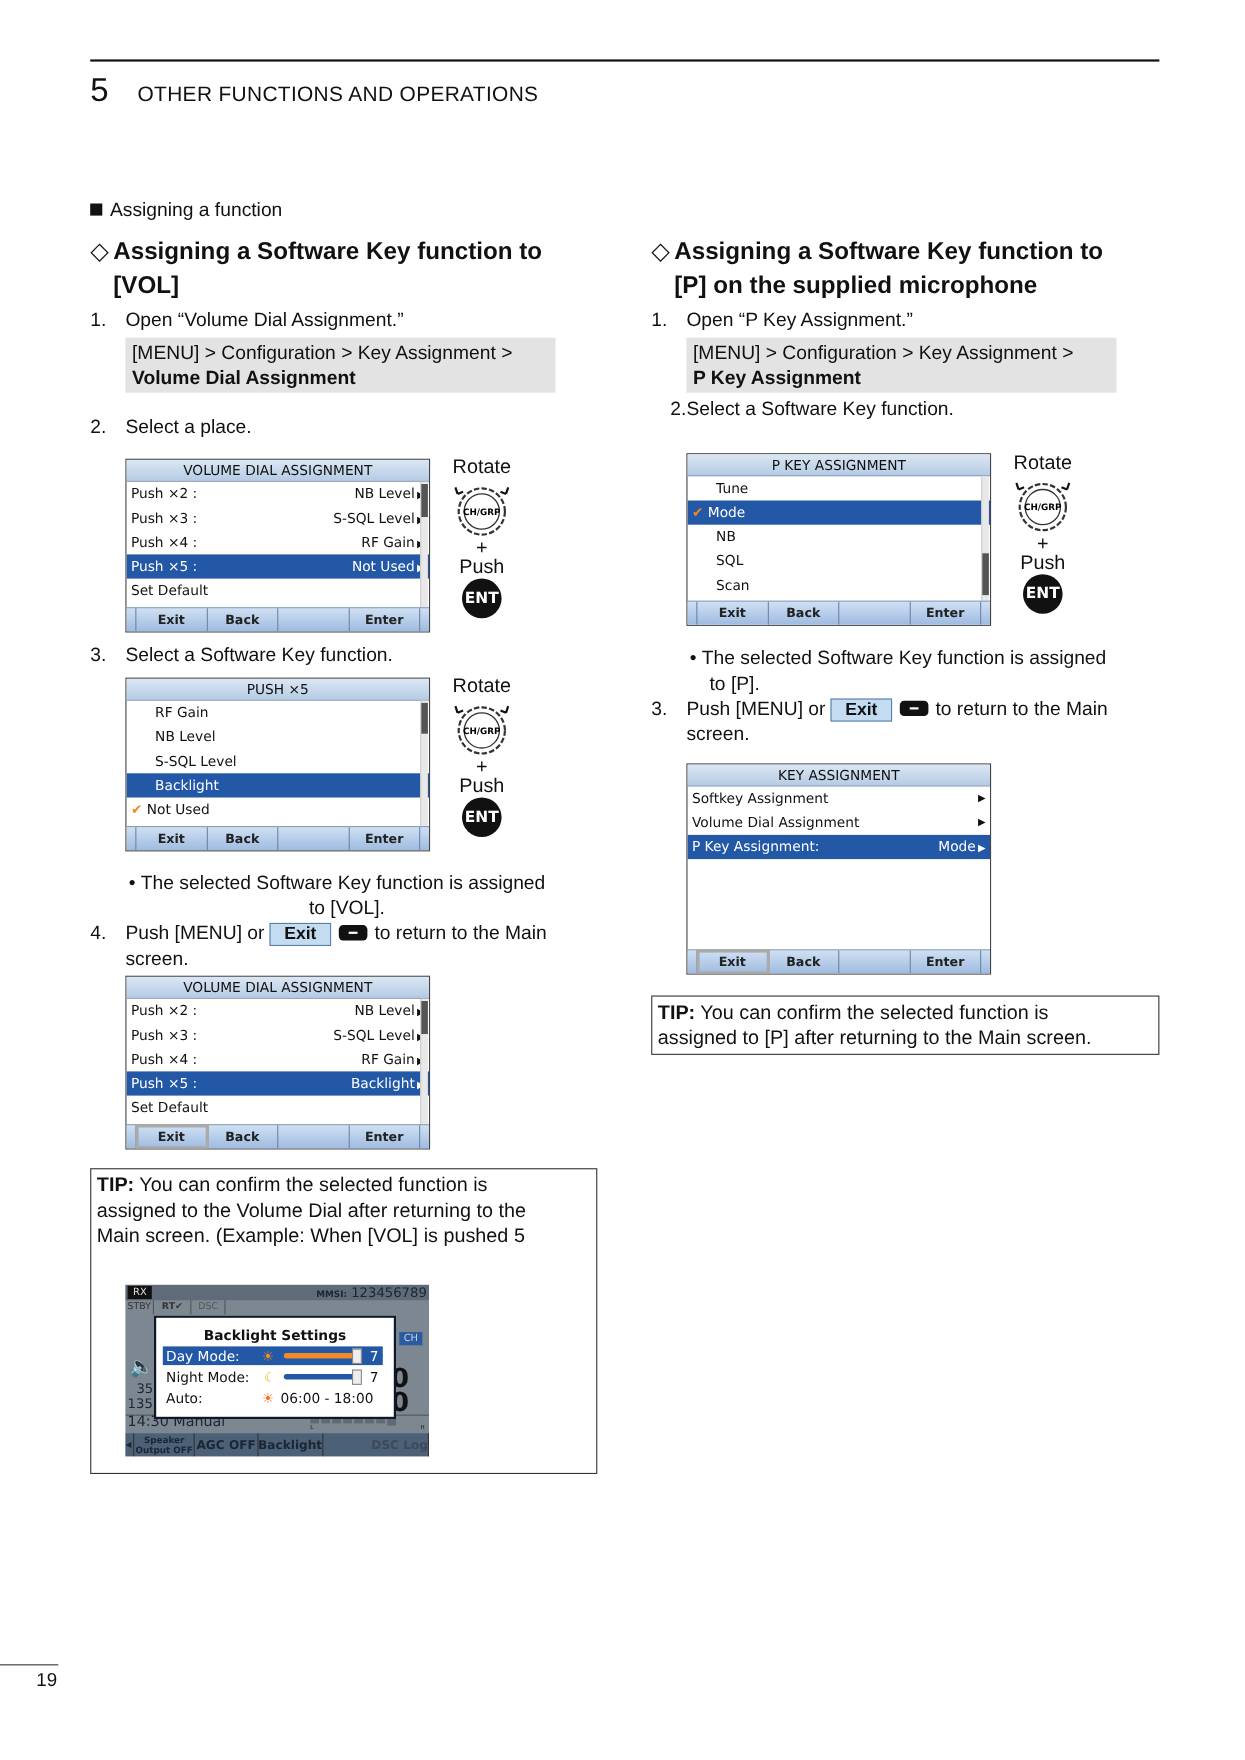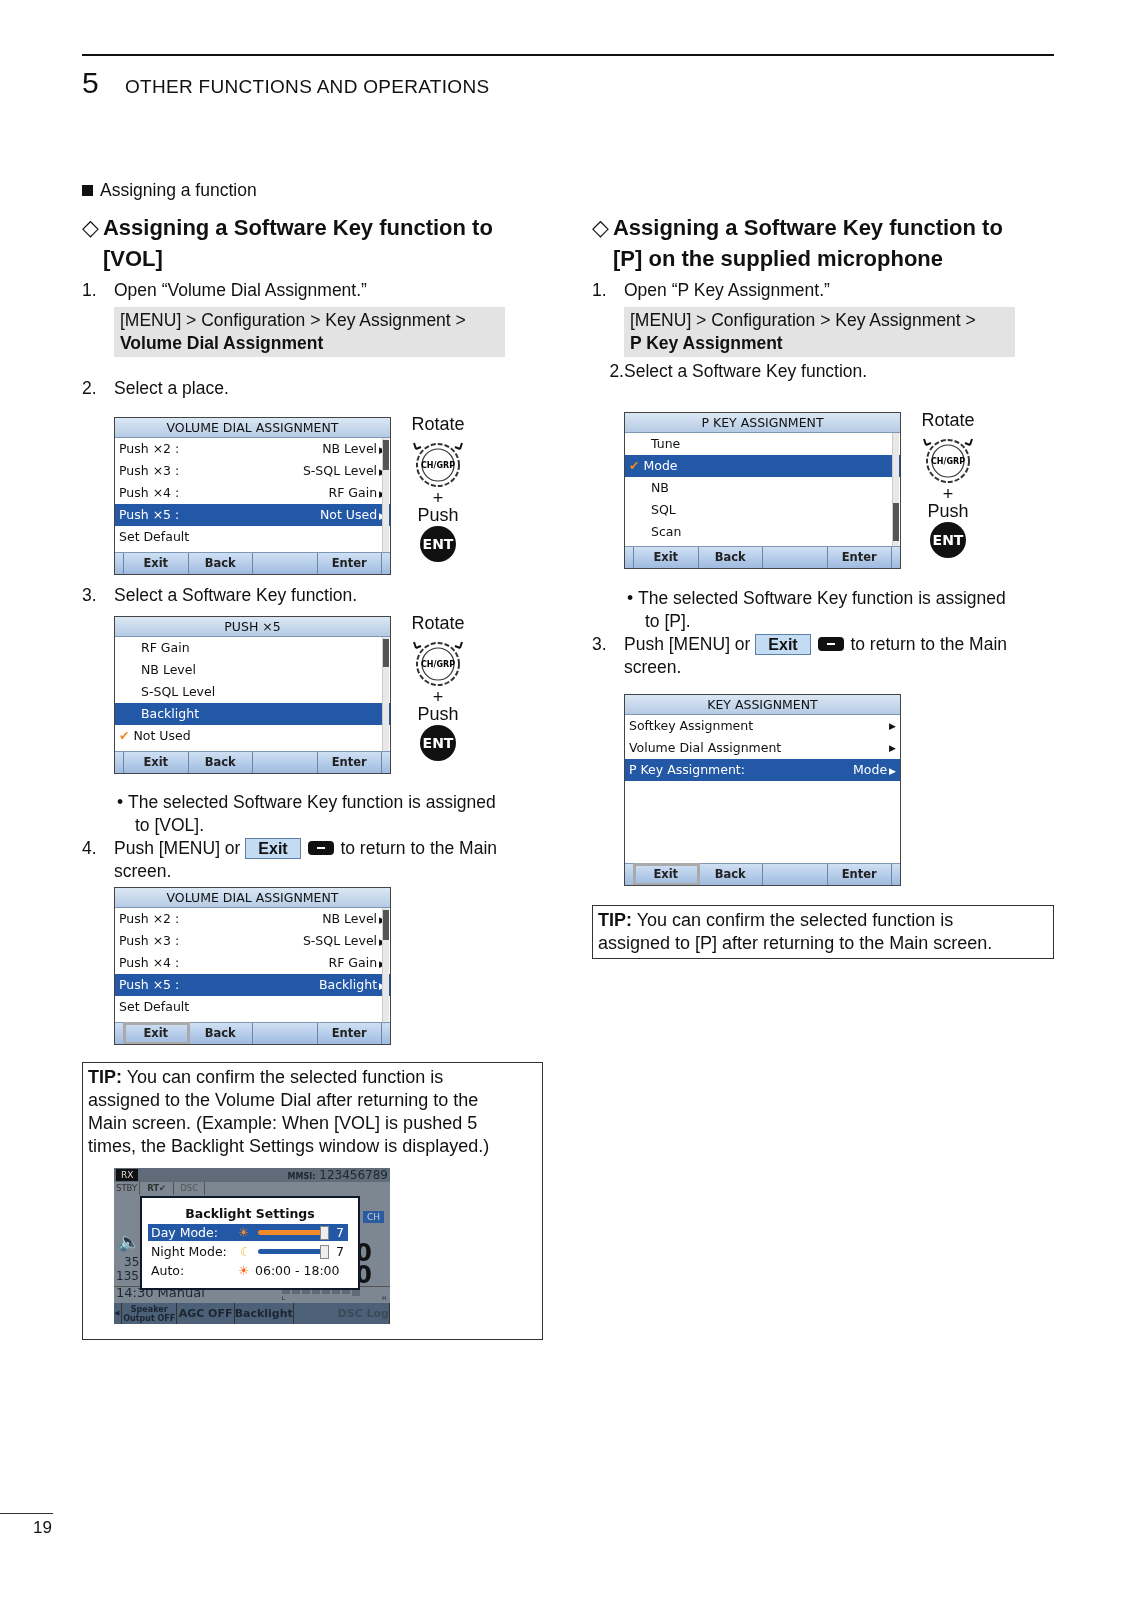--- a/index.html
+++ b/index.html
@@ -161,21 +161,21 @@
         <text x="28" y="33" text-anchor="middle" font-size="8" font-family="DejaVu Sans" font-weight="bold">CH/GRP</text>
       </svg>
   </div>
   <div style="line-height:14px;">+</div>
   <div>Push</div>
   <span class="ent">ENT</span>
 </div>
 
 <div class="abs bullet" style="left:117px;top:791px;">
   <div><span>•&nbsp;</span><span>The selected Software Key function is assigned</span></div>
-  <div style="padding-left:18px;">to [VOL].</div>
+  <div style="padding-left:18px;text-align:center;">to [VOL].</div>
 </div>
 
 <div class="abs step" style="left:82px;top:837px;">
   <div><span class="n">4.</span><span>Push [MENU] or</span> <span class="exitkey">Exit</span> <span class="minuskey"></span> <span>to return to the Main</span></div>
   <div style="padding-left:32px;">screen.</div>
 </div>
 
 <div class="abs scr" style="left:114px;top:887px;width:277px;height:158px;">
   <div class="title">VOLUME DIAL ASSIGNMENT</div>
   <div class="row">
@@ -207,21 +207,20 @@
     <div class="sb-key"></div>
     <div class="sb-key">Enter</div>
     <div class="sb-edge" style="border-right:none;"></div>
   </div>
 </div>
 
 <div class="abs tip" style="left:82px;top:1062px;width:461px;height:278px;">
   <div><b>TIP:</b><span> You can confirm the selected function is</span></div>
   <div>assigned to the Volume Dial after returning to the</div>
   <div>Main screen. (Example: When [VOL] is pushed 5</div>
-  <div>times, the Backlight Settings window is displayed.)</div>
 </div>
 
 <div class="abs ms" style="left:114px;top:1168px;width:276px;height:156px;">
   <div style="position:absolute;left:0;top:0;right:0;height:14px;background:#5f6b78;"></div>
   <div style="position:absolute;left:2px;top:1px;background:#111;color:#ddd;font-size:9px;padding:0 5px;line-height:12px;">RX</div>
   <div style="position:absolute;right:2px;top:0;font-size:12px;color:#1a2632;line-height:14px;"><span style="font-size:8px;font-weight:bold;">MMSI:</span> <span>123456789</span></div>
   <div style="position:absolute;left:0;top:14px;height:13px;display:flex;font-size:8.5px;color:#333;line-height:13px;">
     <span style="padding:0 2px;border-right:1px solid #555;">STBY</span>
     <span style="padding:0 7px;border-right:1px solid #555;font-weight:bold;text-align:right;">RT✔</span>
     <span style="padding:0 6px;border-right:1px solid #555;color:#555;">DSC</span>

